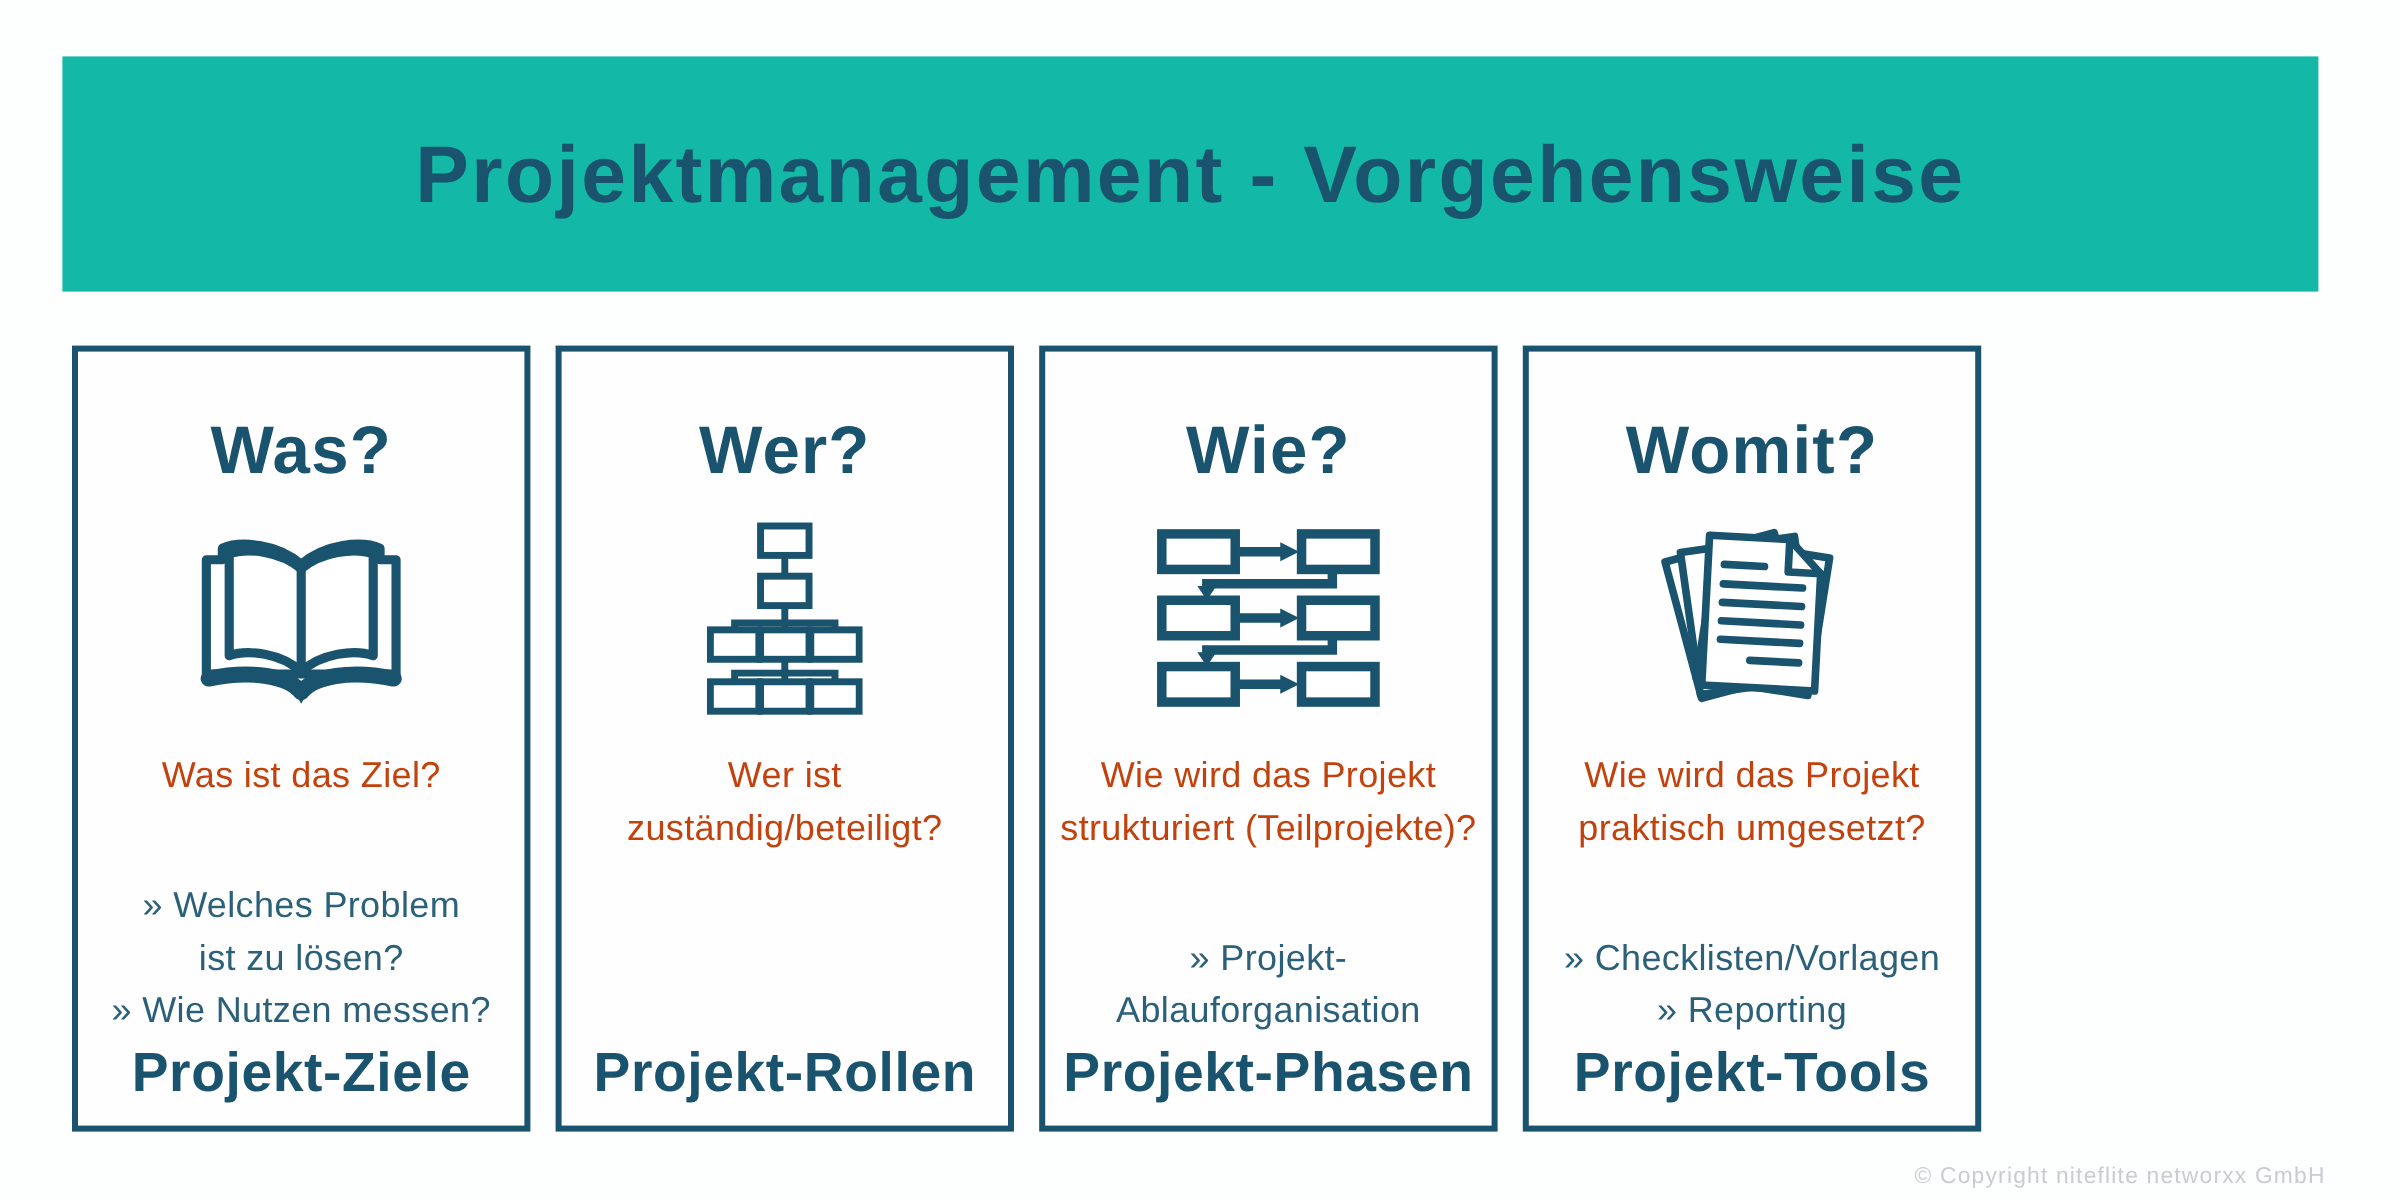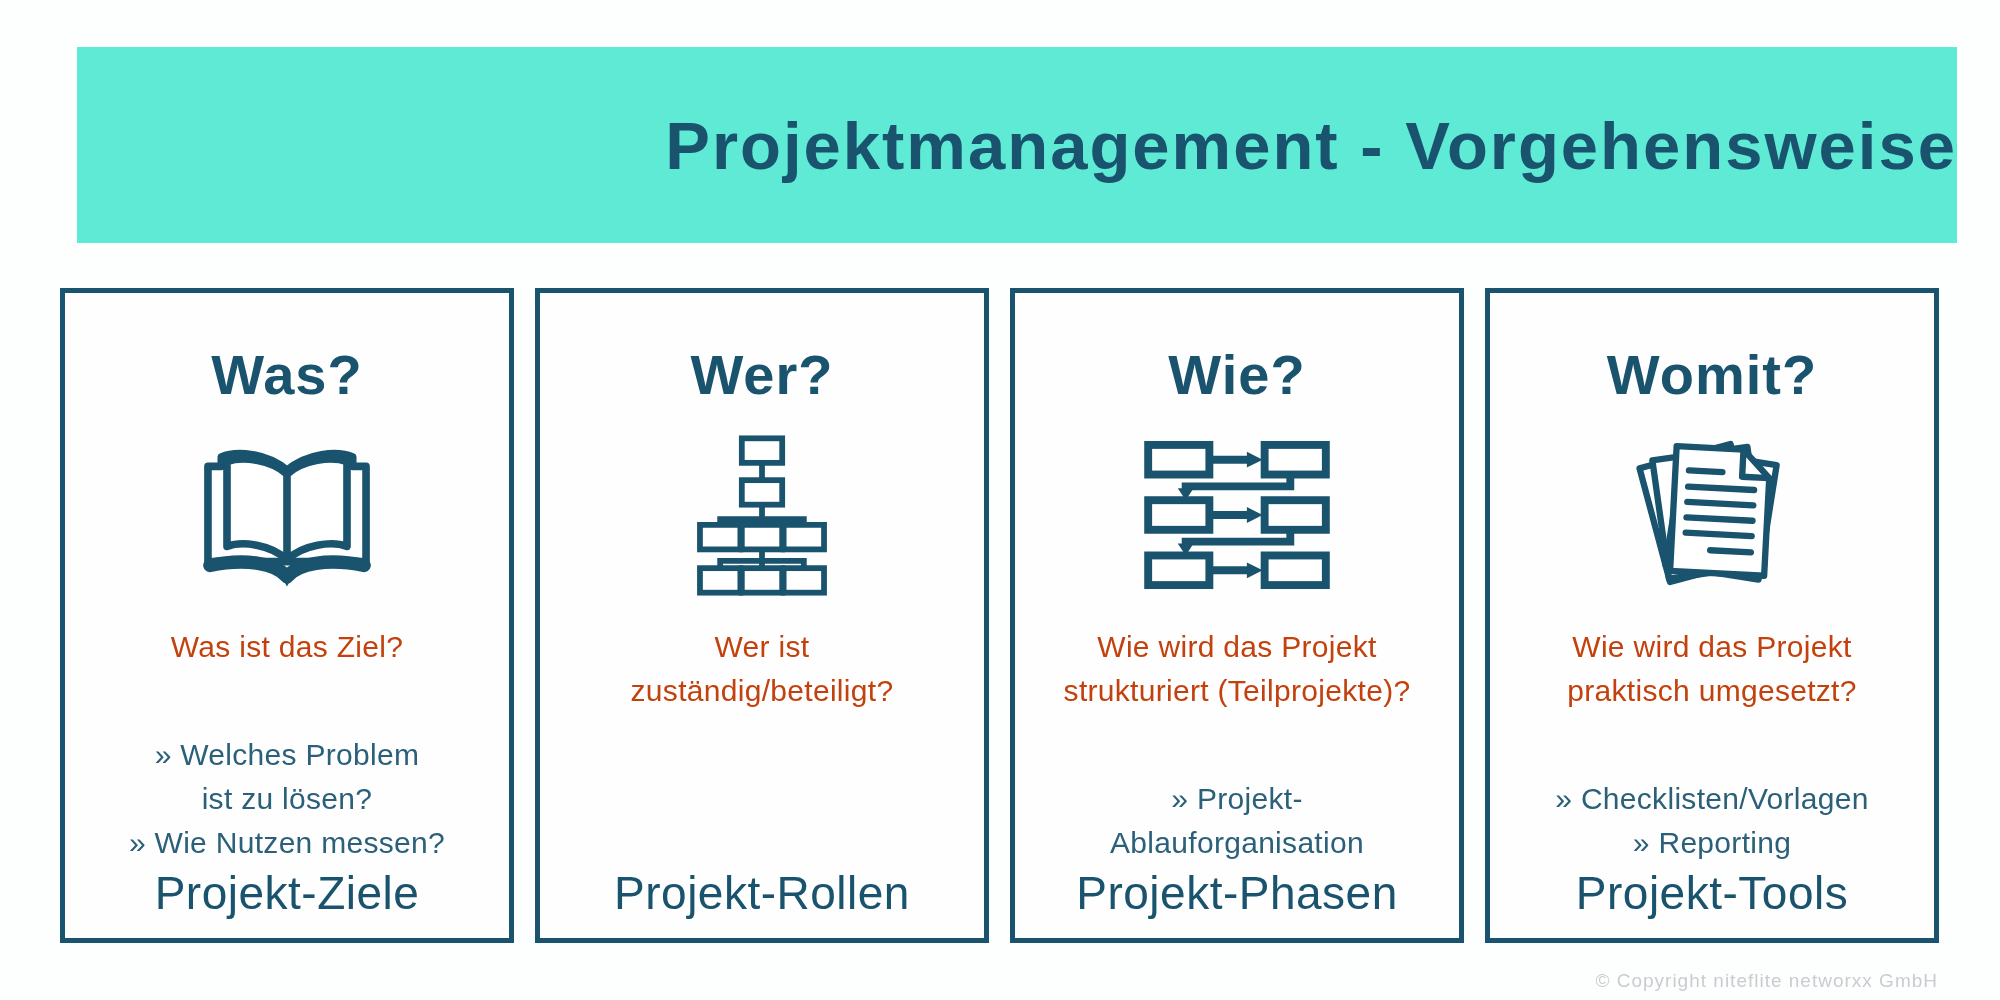--- a/index.html
+++ b/index.html
@@ -5,36 +5,36 @@
   html, body { margin:0; padding:0; overflow:hidden; }
   body {
     width:2000px; height:1000px;
     background:#ffffff;
     font-family:"Liberation Sans", sans-serif;
   }
   .stage { position:relative; width:2000px; height:1000px; background:#fdfefe; }
 
   
   .banner {
-    position:absolute; left:77px; top:47px; width:1880px; height:196px;
-    background:#5eead4;
-    display:flex; align-items:center; justify-content:flex-end;
+    position:absolute; left:52px; top:47px; width:1880px; height:196px;
+    background:#14b8a6;
+    display:flex; align-items:center; justify-content:center;
   }
   .banner h1 {
     margin:0; font-size:67px; font-weight:700; letter-spacing:2px;
     color:#19536d;
   }
 
   
   .cards {
     position:absolute; left:60px; top:288px; width:1880px; height:655px;
     display:flex; gap:21px;
   }
   .card {
-    width:454px; height:655px; box-sizing:border-box;
+    width:382px; height:655px; box-sizing:border-box;
     border:5px solid #19536d; background:#fefefe;
     position:relative; display:flex; flex-direction:column; align-items:center;
     text-align:center;
   }
   .card-title {
     margin:54px 0 0 0; font-size:56px; line-height:1; font-weight:700;
     color:#19536d; letter-spacing:1px;
   }
   .icon-wrap {
     height:196px; margin-top:14px;
@@ -44,21 +44,21 @@
   .question {
     margin-top:12px; font-size:30px; line-height:44px; letter-spacing:0.3px;
     color:#c2410c; font-weight:400;
   }
   .bullets {
     margin-top:64px; font-size:30px; line-height:44px; letter-spacing:0.3px;
     color:#2b607a; font-weight:400;
   }
   .card-label {
     position:absolute; bottom:18px; left:0; right:0;
-    font-size:46px; font-weight:400; color:#19536d; letter-spacing:0.5px;
+    font-size:46px; font-weight:700; color:#19536d; letter-spacing:0.5px;
   }
 
   
   .copyright {
     position:absolute; right:62px; top:970px;
     font-size:19px; letter-spacing:1px; color:#c9cdd0;
   }
 
   svg .ln { stroke:#19536d; stroke-width:8; fill:none; }
   svg .bx { stroke:#19536d; stroke-width:8; fill:#ffffff; }

